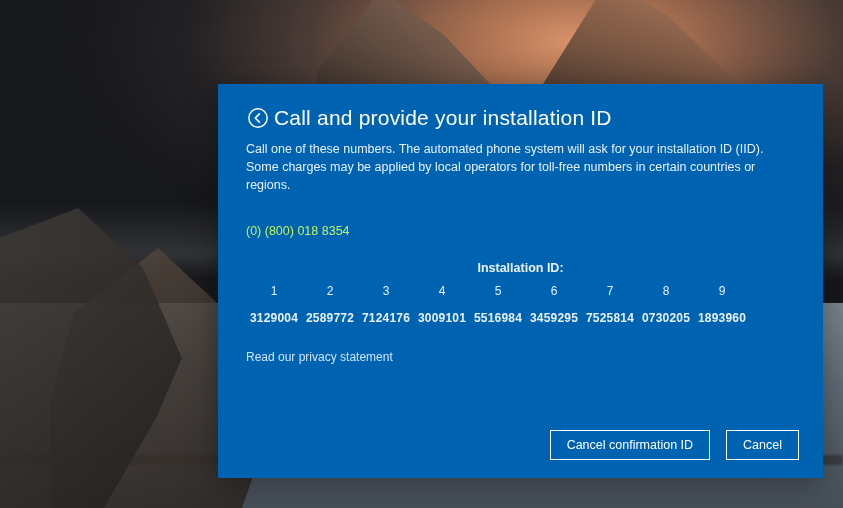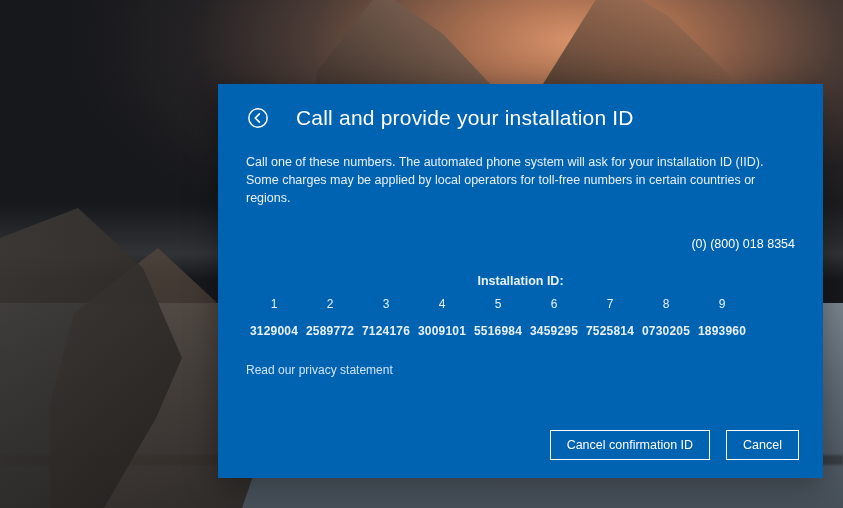--- a/index.html
+++ b/index.html
@@ -30,28 +30,28 @@
 
     .dialog {
       position: absolute;
       left: 218px; top: 84px;
       width: 605px; height: 394px;
       background: #0063B1;
       color: #ffffff;
       padding: 22px 28px 18px 28px;
       box-shadow: 0 8px 30px rgba(0,0,0,0.35);
     }
-    .dlg-header { display:flex; align-items:flex-end; gap:26px; margin-bottom:23px; }
+    .dlg-header { display:flex; align-items:flex-end; gap:4px; margin-bottom:10px; }
     .back-btn { width:24px; height:24px; display:inline-flex; align-items:center; justify-content:center; cursor:pointer; }
     .back-btn svg { stroke:#fff; }
     .dlg-title { font-size:21px; font-weight:400; letter-spacing:0.2px; }
     .dlg-body { font-size:12.5px; line-height:1.45; color:#e8f1fb; }
     .body-note { margin-bottom:28px; max-width:560px; }
     .section-label { font-weight:600; color:#fff; font-size:12.5px; }
-    .section-value { font-size:12.5px; color:#ffffff; margin-top:1px;text-align:right; }
+    .section-value { font-size:12.5px; color:#bef264; margin-top:1px; }
     .section { margin-bottom:18px; }
     .iid-label { font-weight:600; font-size:12.5px; margin-bottom:6px;text-align:center; }
     .iid-table { display:flex; gap:0; }
     .iid-col { width:56px; text-align:center; }
     .iid-col .hdr { font-size:12px; color:#e8f1fb; }
     .iid-col .val { font-size:12px; color:#e8f1fb; margin-top:10px; letter-spacing:0.2px;font-weight:bold; }
     .privacy { margin-top:22px; font-size:12px; color:#cfe4fb; cursor:pointer; display:inline-block; }
     .dlg-footer { position:absolute; right:24px; bottom:18px; display:flex; gap:16px; }
     .btn {
       border:1.5px solid #fff; color:#fff; background:transparent;

